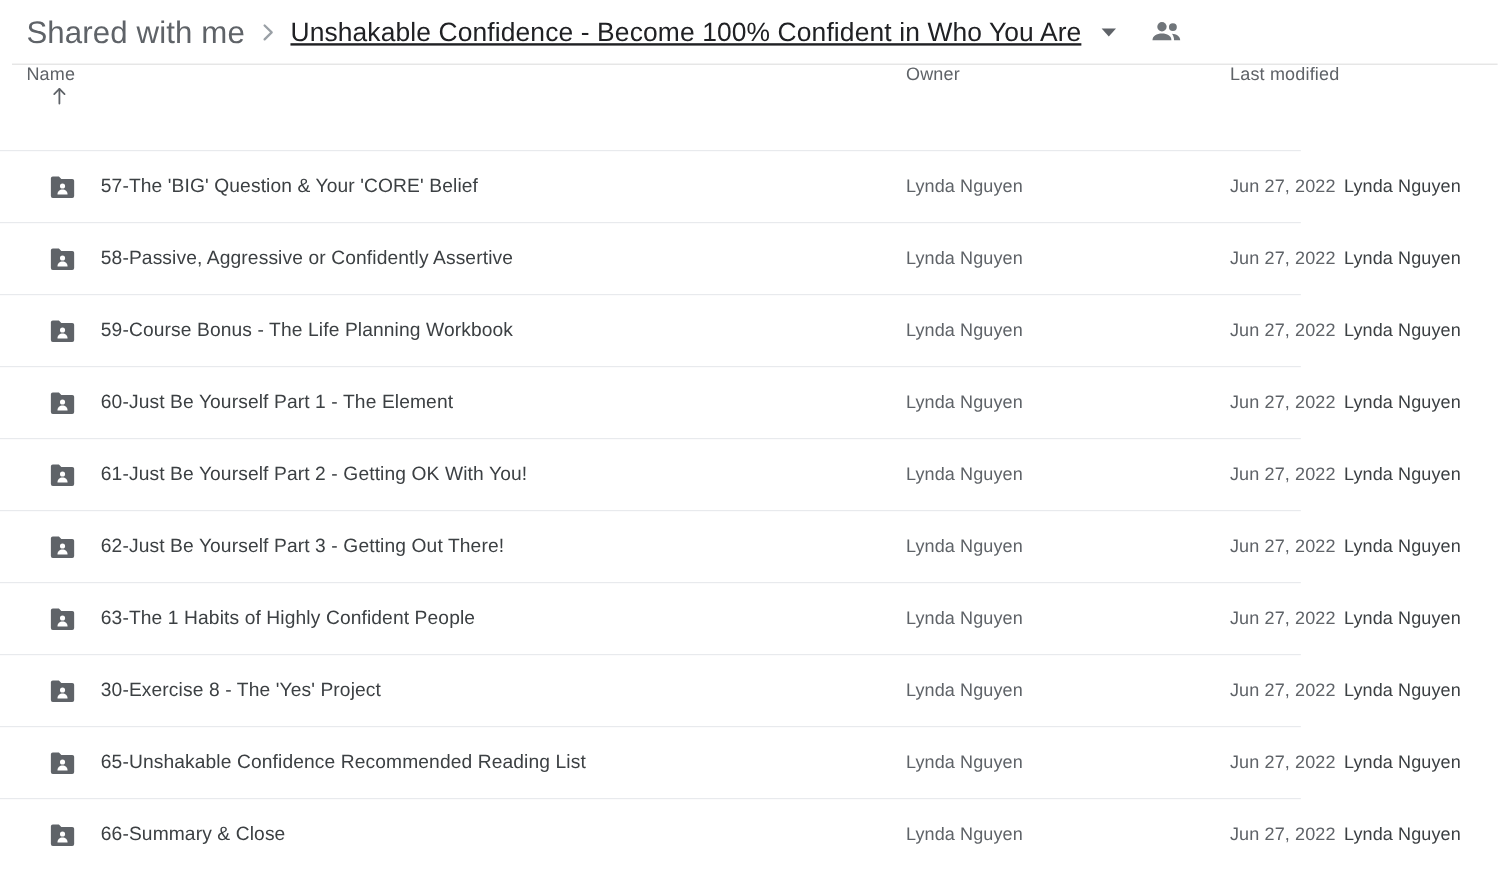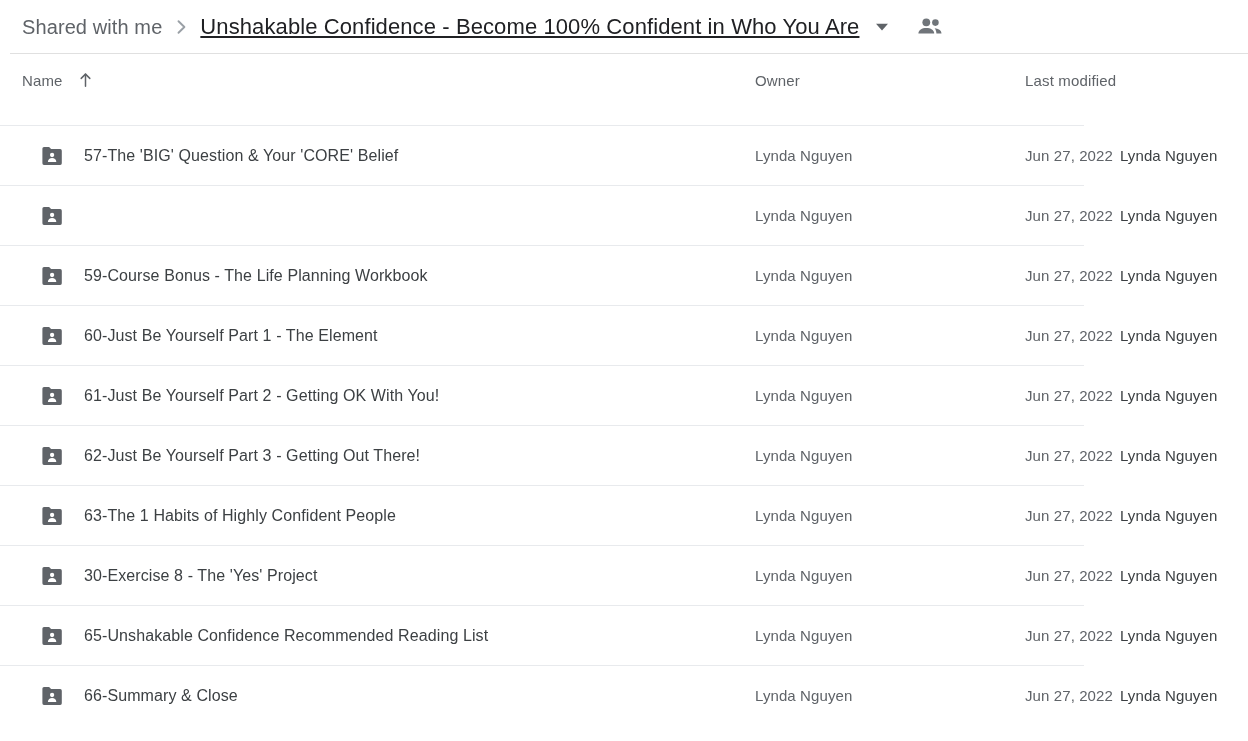--- a/index.html
+++ b/index.html
@@ -12,21 +12,21 @@
   }
 
   
   .topbar{
     position:absolute;left:0;top:0;width:1248px;height:53px;
     display:flex;align-items:center;
     box-sizing:border-box;
     padding-left:22px;
   }
   .crumb-root{
-    font-size:20px;color:#5f6368;letter-spacing:0.1px;
+    font-size:26px;color:#5f6368;letter-spacing:0.1px;
     white-space:nowrap;line-height:1;
   }
   .crumb-sep{
     margin:0 9px 0 11px;
     display:inline-flex;align-items:center;justify-content:center;
     width:18px;height:22px;
   }
   .crumb-sep svg{display:block;}
   .crumb-current{
     font-size:22px;color:#202124;letter-spacing:0.1px;
@@ -49,20 +49,21 @@
 
   
   .colhead{
     position:absolute;left:0;top:54px;width:1248px;height:52px;
   }
   .ch{
     position:absolute;top:0;height:52px;
     display:flex;align-items:center;
     font-size:15px;color:#5f6368;letter-spacing:0.15px;
     white-space:nowrap;
+    flex-direction:column;
   }
   .ch-name{left:22px;}
   .ch-owner{left:755px;}
   .ch-mod{left:1025px;}
   .sort-arrow{
     margin-left:14px;display:inline-flex;align-items:center;justify-content:center;
     width:18px;height:18px;
   }
 
   
@@ -188,20 +189,21 @@
   </div>
       <div class="row">
     <span class="row-icon">
       <svg width="24" height="22" viewBox="0 0 24 22" aria-hidden="true">
         <path d="M2.4 3.6 a1.6 1.6 0 0 1 1.6-1.6 h5.1 l2.0 2.1 h9.1 a1.6 1.6 0 0 1 1.6 1.6
                  v12.6 a1.6 1.6 0 0 1 -1.6 1.6 h-16.2 a1.6 1.6 0 0 1 -1.6-1.6 Z" fill="#5f6368"></path>
         <circle cx="12.1" cy="10.0" r="2.15" fill="#ffffff"></circle>
         <path d="M7.9 17.0 c0-2.55 1.95-4.0 4.2-4.0 c2.25 0 4.2 1.45 4.2 4.0 Z" fill="#ffffff"></path>
       </svg>
     </span>
+    <span class="row-name">58-Passive, Aggressive or Confidently Assertive</span>
     <span class="row-owner">Lynda Nguyen</span>
     <span class="row-mod">
       <span class="mod-date">Jun 27, 2022</span><span class="mod-by">Lynda Nguyen</span>
     </span>
   </div>
       <div class="row">
     <span class="row-icon">
       <svg width="24" height="22" viewBox="0 0 24 22" aria-hidden="true">
         <path d="M2.4 3.6 a1.6 1.6 0 0 1 1.6-1.6 h5.1 l2.0 2.1 h9.1 a1.6 1.6 0 0 1 1.6 1.6
                  v12.6 a1.6 1.6 0 0 1 -1.6 1.6 h-16.2 a1.6 1.6 0 0 1 -1.6-1.6 Z" fill="#5f6368"></path>

